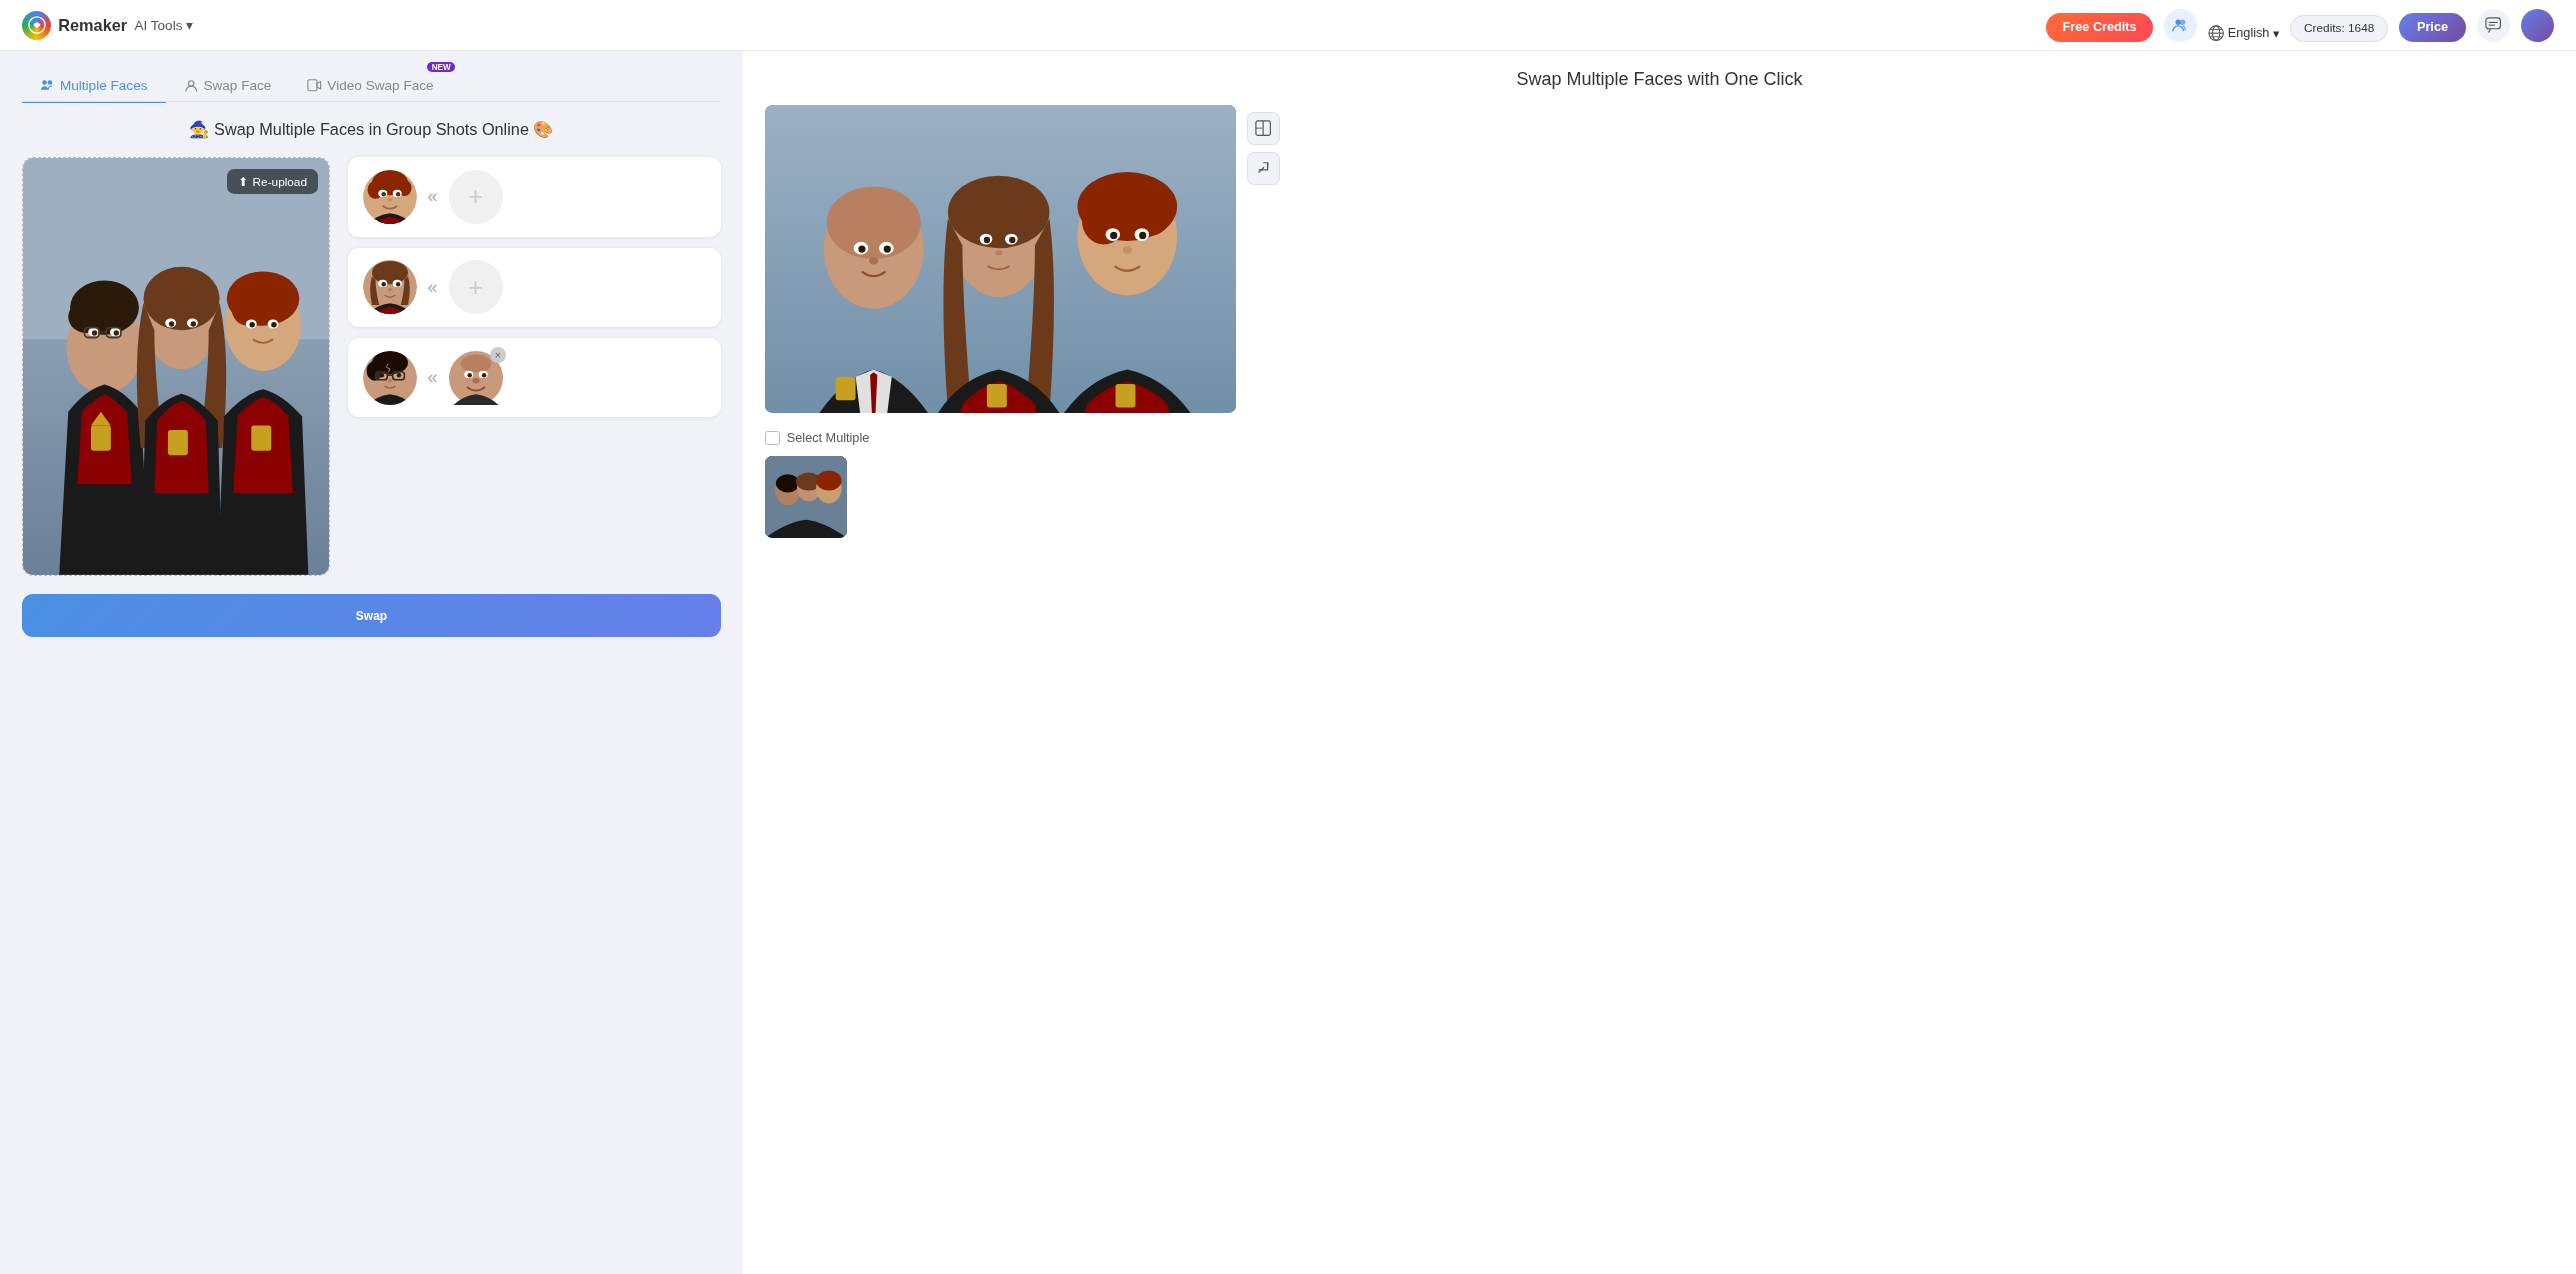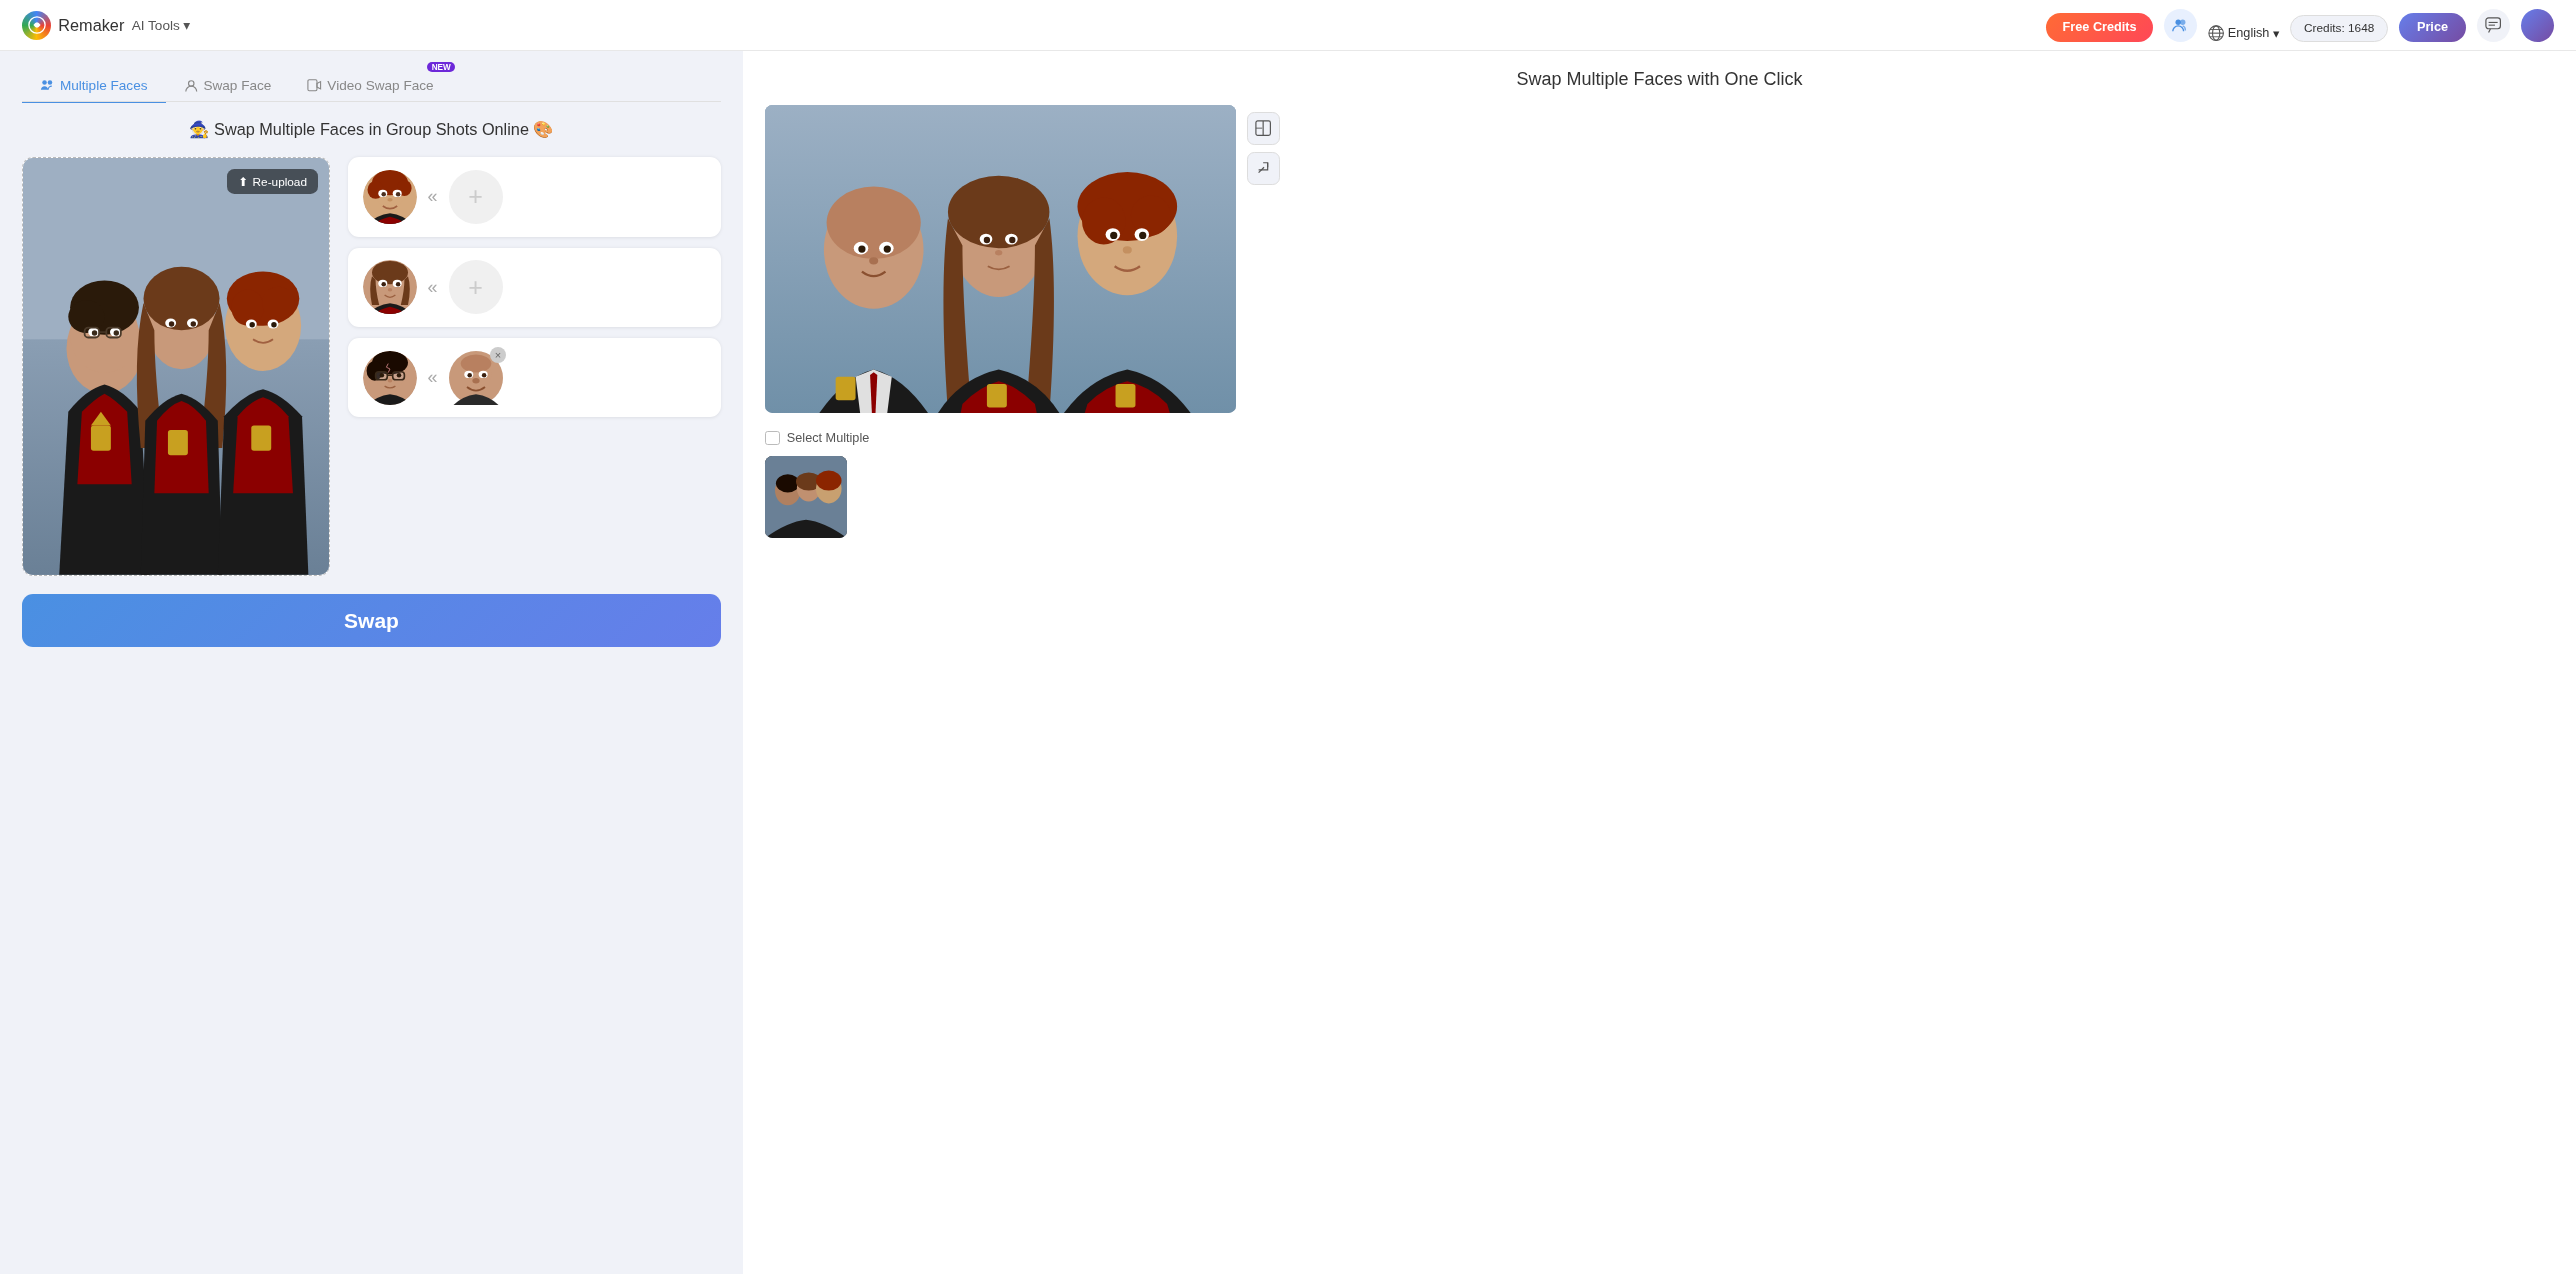--- a/index.html
+++ b/index.html
@@ -10,21 +10,21 @@
       display: flex; align-items: center; justify-content: space-between;
       padding: 9px 22px; background: #fff; border-bottom: 0.9px solid #e8e8e8;
       height: 51px; position: sticky; top: 0; z-index: 100;
     }
     .header-left { display: flex; align-items: center; gap: 7.3px; }
     .logo-icon {
       width: 29px; height: 29px; border-radius: 50%;
       background: conic-gradient(from 0deg, #4285f4, #ea4335, #fbbc05, #34a853, #4285f4);
       display: flex; align-items: center; justify-content: center;
     }
-    .logo-text { font-size: 16.3px; font-weight: 400; color: #333; }
+    .logo-text { font-size: 16.3px; font-weight: 700; color: #333; }
     .ai-tools { font-size: 13.6px; color: #555; display: flex; align-items: center; gap: 3.6px; cursor: pointer; }
     .header-right { display: flex; align-items: flex-end; gap: 11px; }
     .btn-free-credits {
       background: linear-gradient(135deg, #ff6b35, #ff4757);
       color: #fff; border: none; border-radius: 18px; padding: 7.3px 16.3px;
       font-size: 12.7px; font-weight: 600; cursor: pointer;
     }
     .btn-users {
       width: 33px; height: 33px; border-radius: 50%; background: #e8f0fe;
       border: none; cursor: pointer; display: flex; align-items: center; justify-content: center;
@@ -110,21 +110,21 @@
     .face-remove {
       position: absolute; top: -3.6px; right: -3.6px; width: 16.3px; height: 16.3px;
       background: #ccc; border-radius: 50%; font-size: 11px; color: #666;
       display: flex; align-items: center; justify-content: center; cursor: pointer;
     }
 
     
     .swap-btn {
       width: 100%; margin-top: 18px; padding: 14.5px;
       background: linear-gradient(135deg, #4a90e2, #667eea);
-      color: #fff; border: none; border-radius: 11px; font-size: 21px;
+      color: #fff; border: none; border-radius: 11px; font-size: 12px;
       font-weight: 600; cursor: pointer;
     }
 
     
     .right-panel { flex: 1; padding: 18px 22px; background: #fff; }
     .result-title { text-align: center; font-size: 18px; color: #333; margin-bottom: 14.5px; }
     .tool-btn {
       width: 33px; height: 33px; background: #f0f2f8; border: 0.9px solid #ddd;
       border-radius: 7.3px; display: flex; align-items: center; justify-content: center;
       cursor: pointer; font-size: 14.5px;

